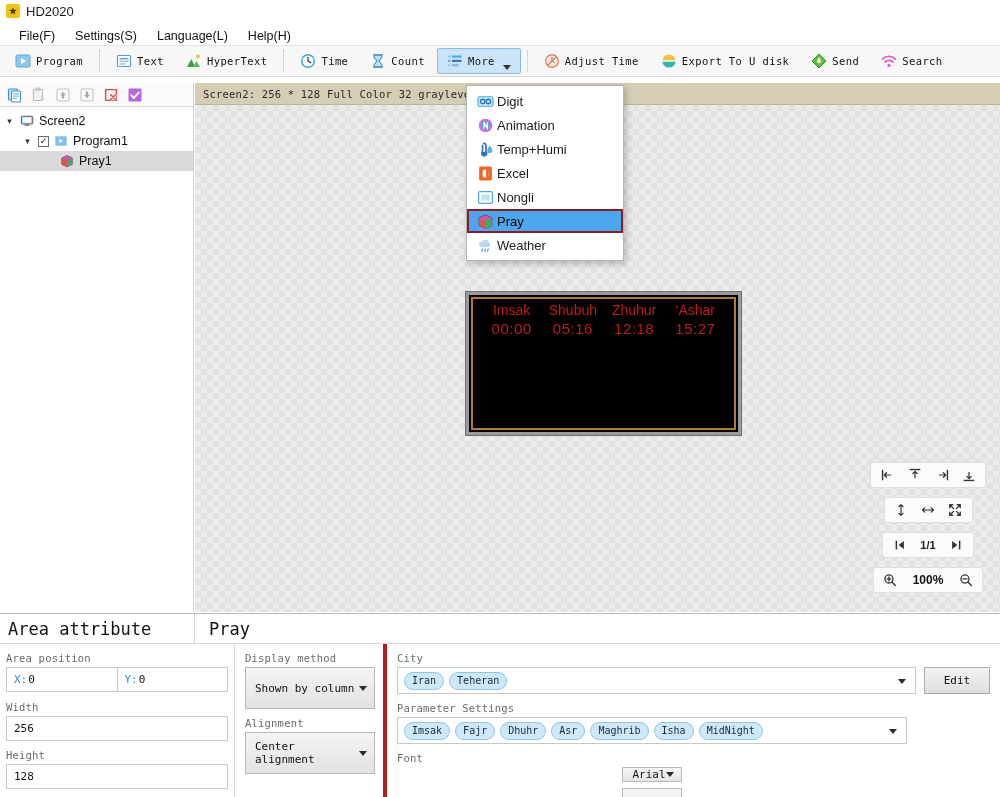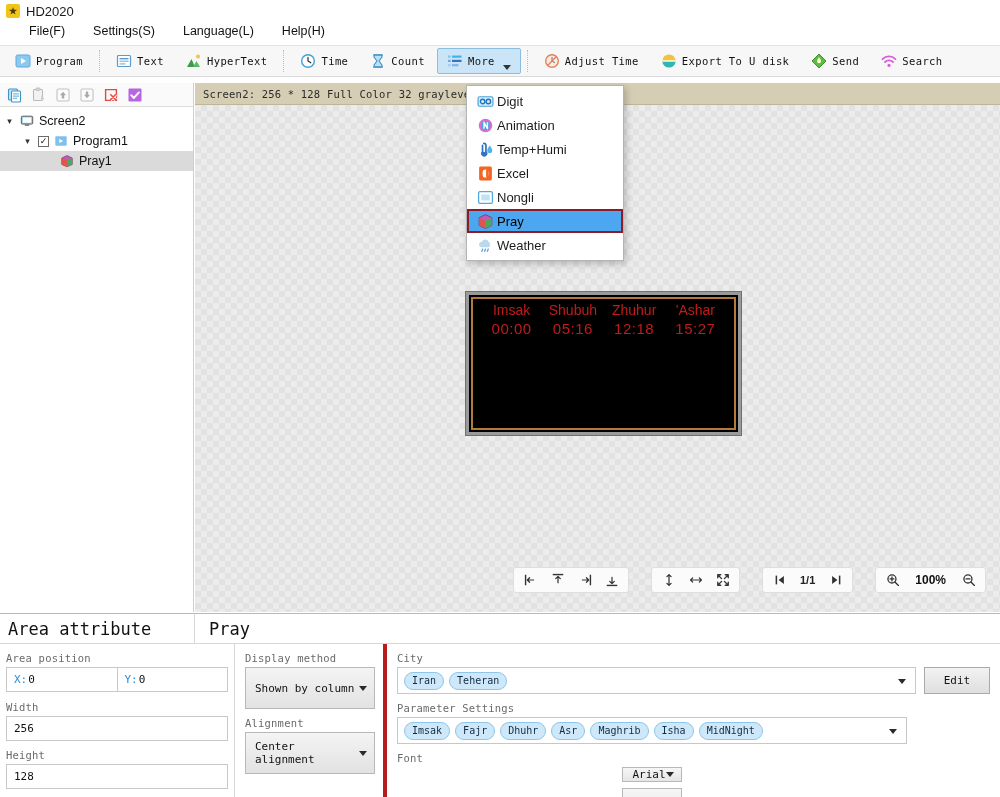--- a/index.html
+++ b/index.html
@@ -23,22 +23,22 @@
     width:14px;height:14px;background:#f0c419;
     border-radius:2px;position:relative;flex:none;
     display:flex;align-items:center;justify-content:center;
     font-size:9px;color:#4a3a00;font-weight:bold;
   }
   .app-title{ font-size:13px; color:#1a1a1a; }
 
   
   .menubar{
     height:23px; background:#ffffff;
-    display:flex; align-items:flex-start;
-    padding-left:20px; gap:10px;
+    display:flex; align-items:flex-end;
+    padding-left:10px; gap:2px;
     font-size:12.5px; color:#111;
   }
   .menubar > div{ padding:2px 9px; cursor:default; }
 
   
   .toolbar{
     height:32px; background:#f7f7f7;
     border-top:1px solid #e3e3e3;
     border-bottom:1px solid #d9d9d9;
     display:flex; align-items:center;
@@ -169,21 +169,21 @@
     font-family:"Liberation Sans", sans-serif;
     color:#c11b1b; text-align:center;
     line-height:1;
   }
   .led-label{ font-size:14px; padding-top:2px; }
   .led-time{ font-size:15px; padding-top:4px; letter-spacing:.5px; }
 
   
   .canvas-tools{
     position:absolute; right:14px; bottom:19px;
-    display:flex; align-items:center; gap:22px; z-index:5;
+    display:flex; align-items:center; gap:9px; z-index:5;flex-direction:column;
   }
   .ct-group{
     display:flex; align-items:center;
     background:#fbfbfb; border:1px solid #dedede;
     border-radius:3px; height:26px; padding:0 3px;
   }
   .ct-btn{
     width:27px;height:24px;display:flex;align-items:center;
     justify-content:center;cursor:default;
   }

